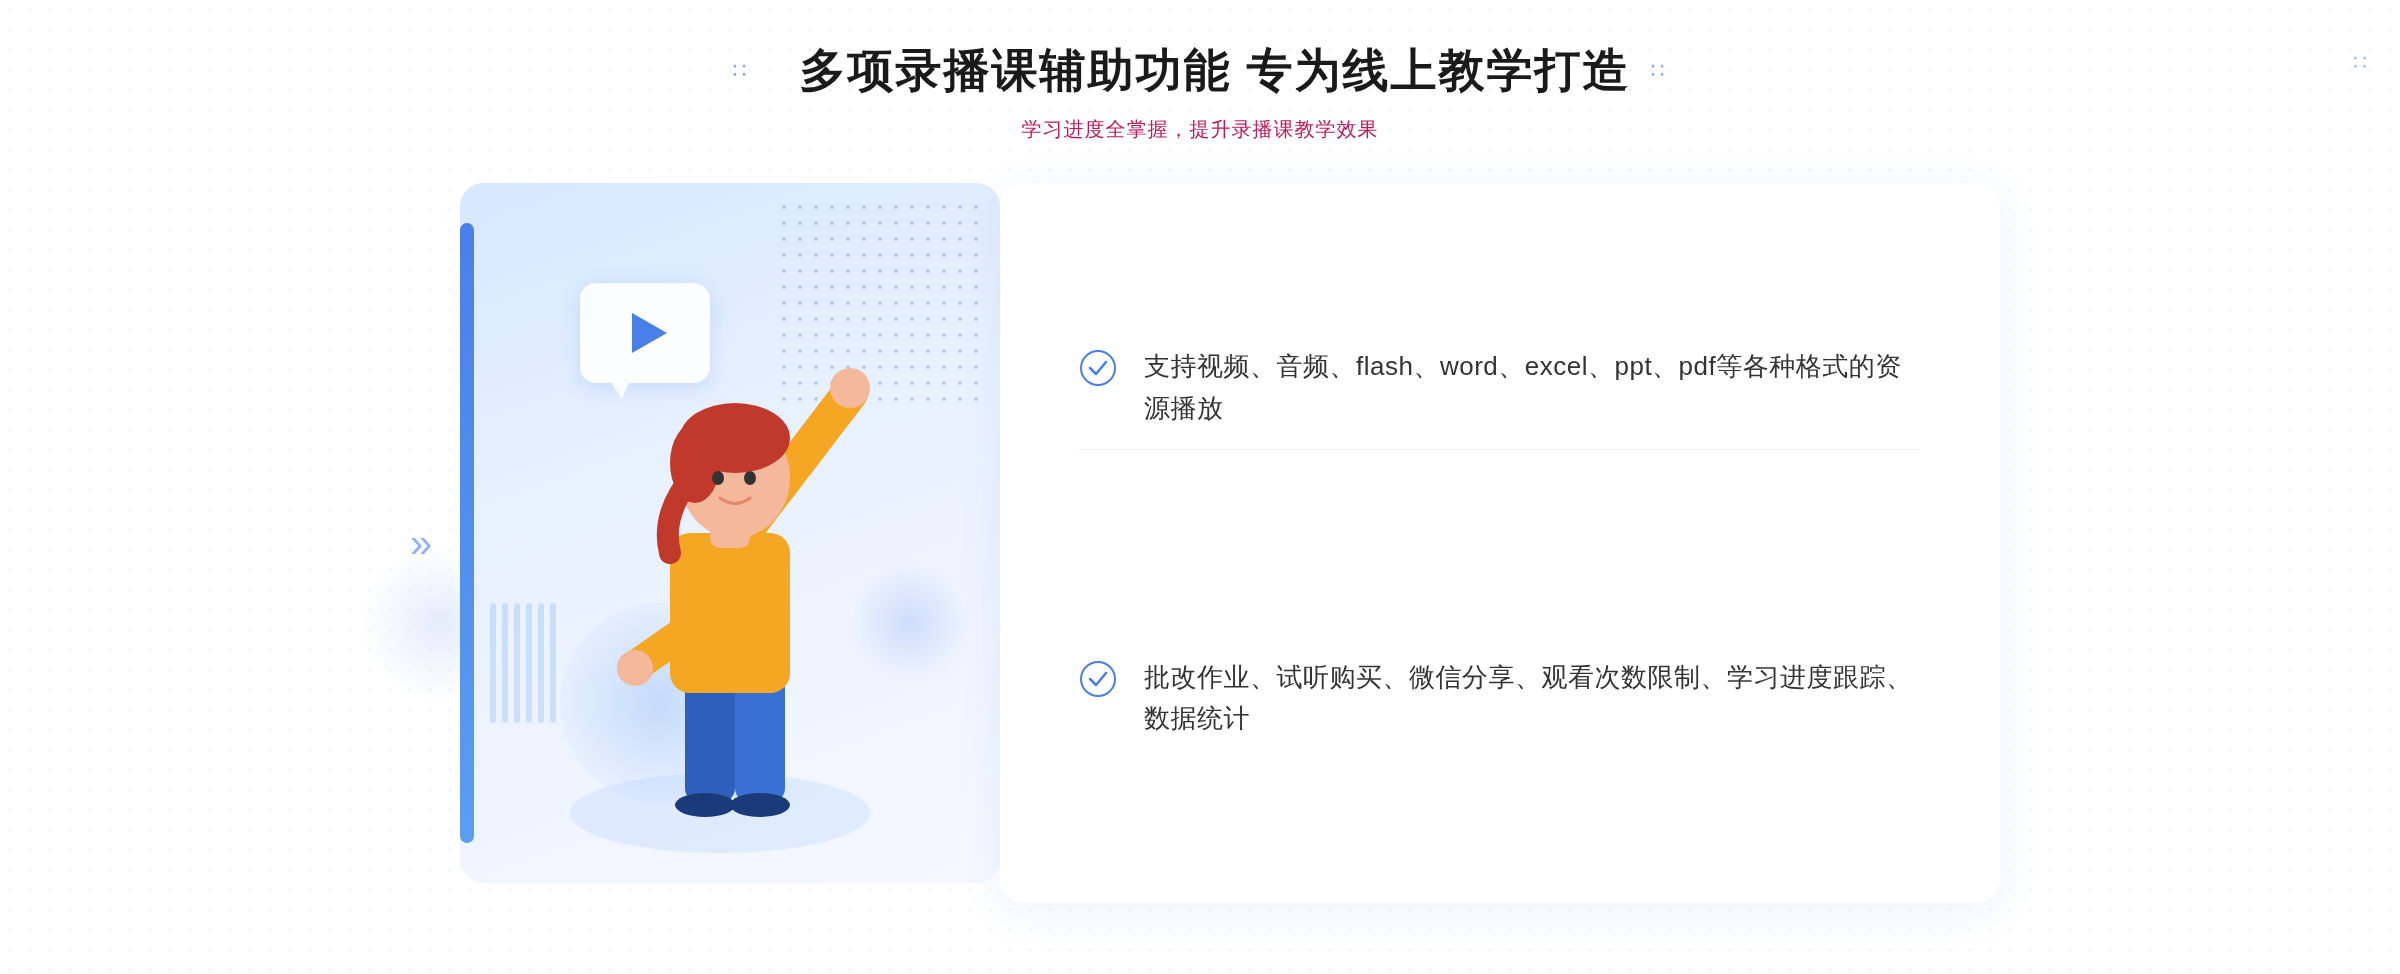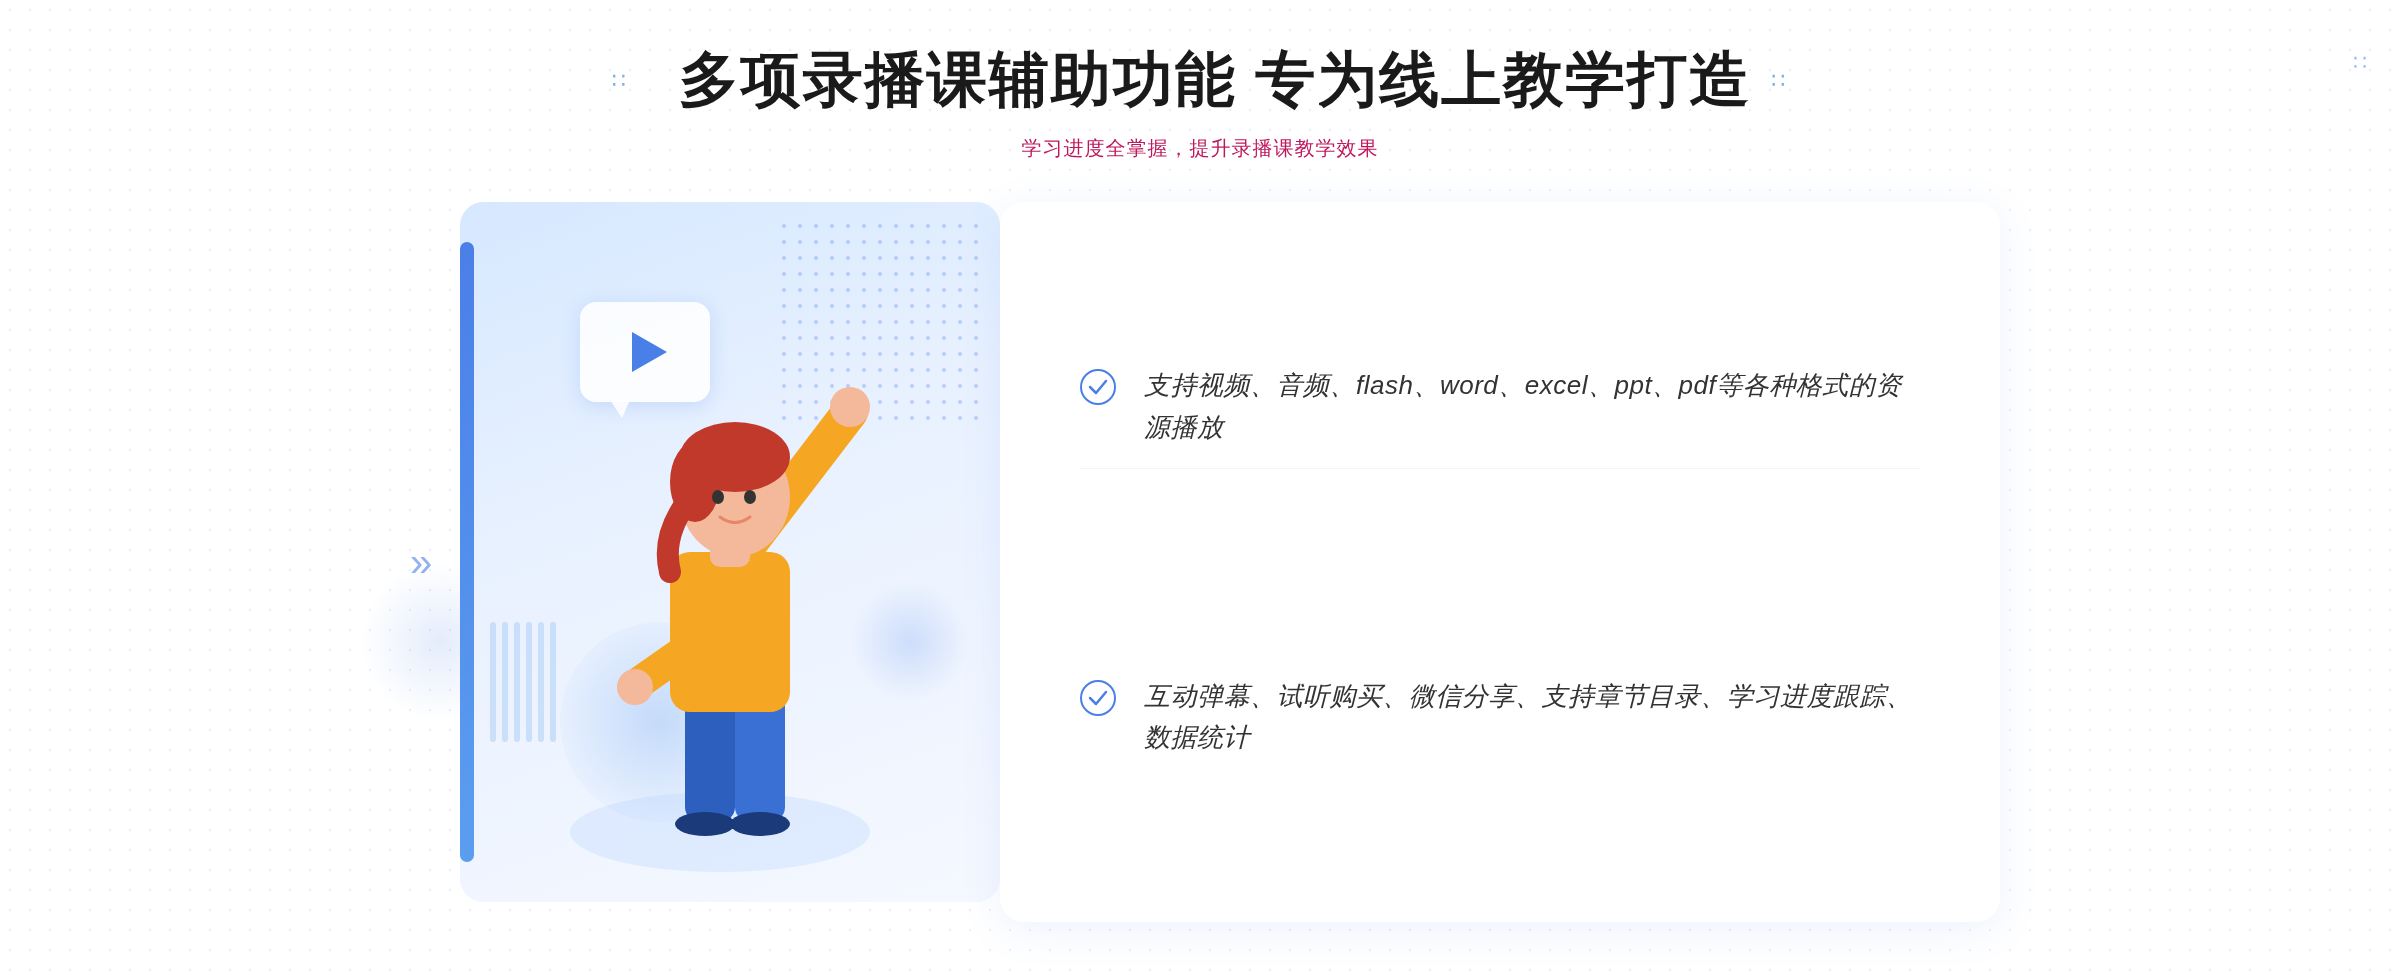--- a/index.html
+++ b/index.html
@@ -57,21 +57,21 @@
     }
 
     .title-dots {
       color: #4a90d9;
       font-size: 22px;
       letter-spacing: 3px;
       opacity: 0.7;
     }
 
     .main-title {
-      font-size: 60px;
+      font-size: 46px;
       font-weight: 700;
       color: #1a1a1a;
       letter-spacing: 2px;
       margin-left: 30px;
     }
 
     .subtitle {
       font-size: 20px;
       color: #be185d;
       letter-spacing: 1px;
@@ -278,21 +278,20 @@
     .check-icon svg {
       width: 36px;
       height: 36px;
     }
 
     .feature-text {
       font-size: 26px;
       color: #333;
       line-height: 1.6;
       letter-spacing: 0.5px;
-      font-style: italic;
     }
 
     
     .right-dots {
       position: absolute;
       right: 30px;
       top: 50px;
       font-size: 22px;
       color: #4a7fe8;
       letter-spacing: 3px;
@@ -407,19 +406,19 @@
 
 
 
       <div class="feature-item">
         <div class="check-icon">
           <svg viewBox="0 0 36 36" fill="none" xmlns="http://www.w3.org/2000/svg">
             <circle cx="18" cy="18" r="17" stroke="#4a7fe8" stroke-width="2"></circle>
             <path d="M10 18 L16 24 L26 12" stroke="#4a7fe8" stroke-width="2.5" stroke-linecap="round" stroke-linejoin="round"></path>
           </svg>
         </div>
-        <p class="feature-text">互动弹幕、试听购买、微信分享、支持章节目录、学习进度跟踪、数据统计</p>
+        <p class="feature-text">批改作业、试听购买、微信分享、观看次数限制、学习进度跟踪、数据统计</p>
       </div>
 
     </div>
   </div>
 
 </div>
 
 </body></html>

